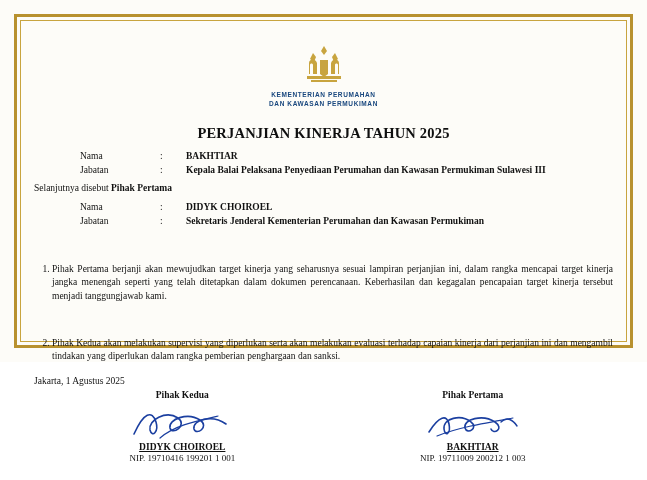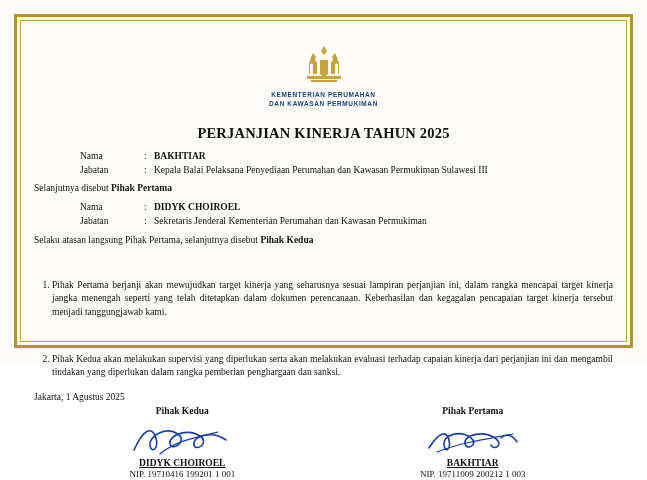--- a/index.html
+++ b/index.html
@@ -84,31 +84,33 @@
     color: #111;
   }
   .party-table {
     margin-top: 7px;
     margin-left: 46px;
     font-size: 9.5px;
     line-height: 1.5;
   }
   .party-row {
     display: flex;
+    gap: 16px;
   }
   .party-label {
     width: 64px;
     flex: 0 0 64px;
   }
   .party-colon {
     width: 10px;
     flex: 0 0 10px;
   }
   .party-value {
     flex: 1;
+    font-weight: bold;
   }
   .bold { font-weight: bold; }
   .line-note {
     margin-top: 6px;
     font-size: 9.5px;
   }
   .agreement-line {
     margin-top: 11px;
     font-size: 9.5px;
   }
@@ -221,21 +223,20 @@
         <div class="party-colon">:</div>
         <div class="party-value bold">DIDYK CHOIROEL</div>
       </div>
       <div class="party-row">
         <div class="party-label">Jabatan</div>
         <div class="party-colon">:</div>
         <div class="party-value">Sekretaris Jenderal Kementerian Perumahan dan Kawasan Permukiman</div>
       </div>
     </div>
 
-    <div class="line-note"><span>Selaku atasan langsung Pihak Pertama, selanjutnya disebut </span><span class="bold">Pihak Kedua</span></div>
 
 
     <ol class="clauses">
       <li>Pihak Pertama berjanji akan mewujudkan target kinerja yang seharusnya sesuai lampiran perjanjian ini, dalam rangka mencapai target kinerja jangka menengah seperti yang telah ditetapkan dalam dokumen perencanaan. Keberhasilan dan kegagalan pencapaian target kinerja tersebut menjadi tanggungjawab kami.</li>
       <li>Pihak Kedua akan melakukan supervisi yang diperlukan serta akan melakukan evaluasi terhadap capaian kinerja dari perjanjian ini dan mengambil tindakan yang diperlukan dalam rangka pemberian penghargaan dan sanksi.</li>
     </ol>
 
     <div class="place-date">Jakarta, 1 Agustus 2025</div>
 
     <div class="signatures">

